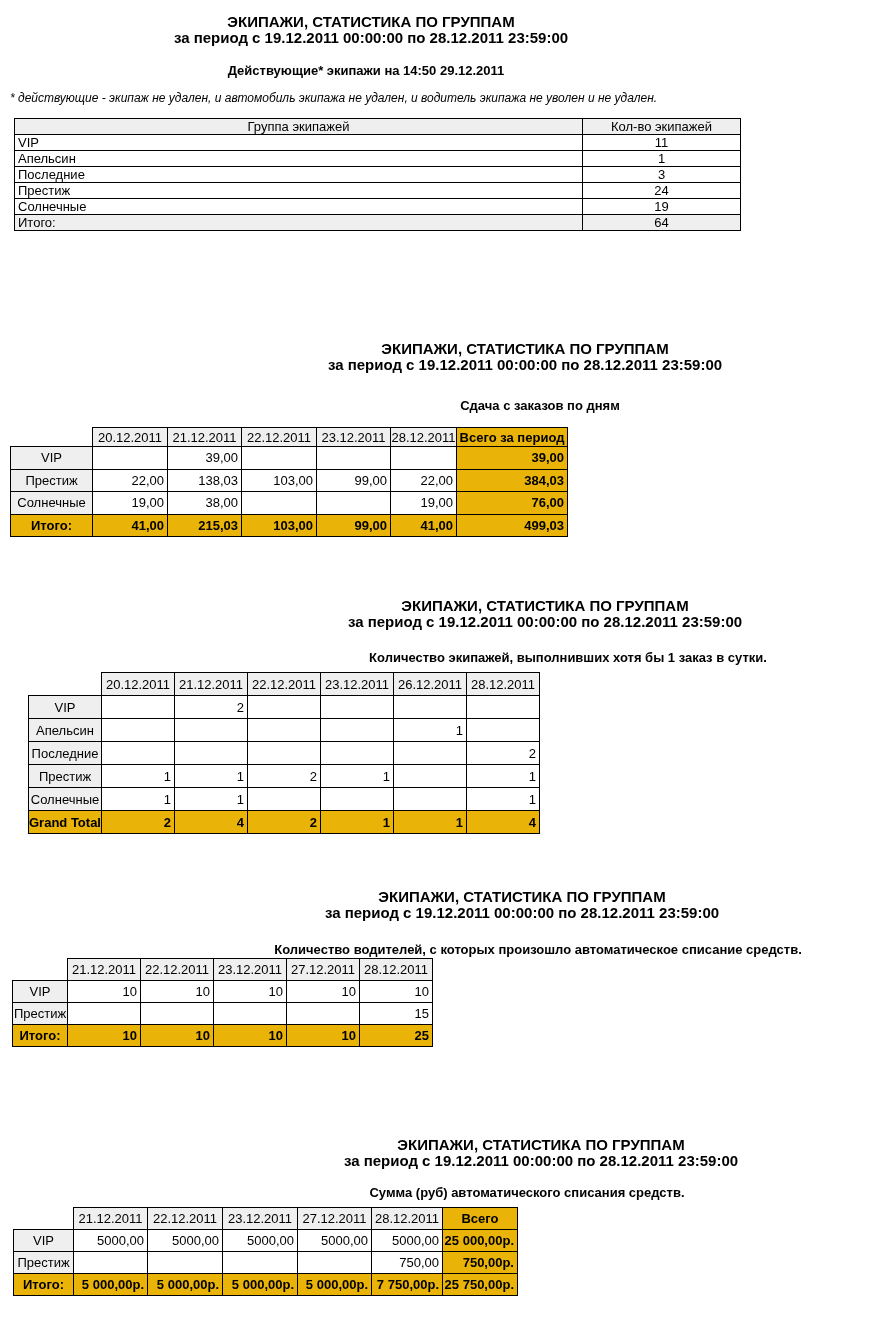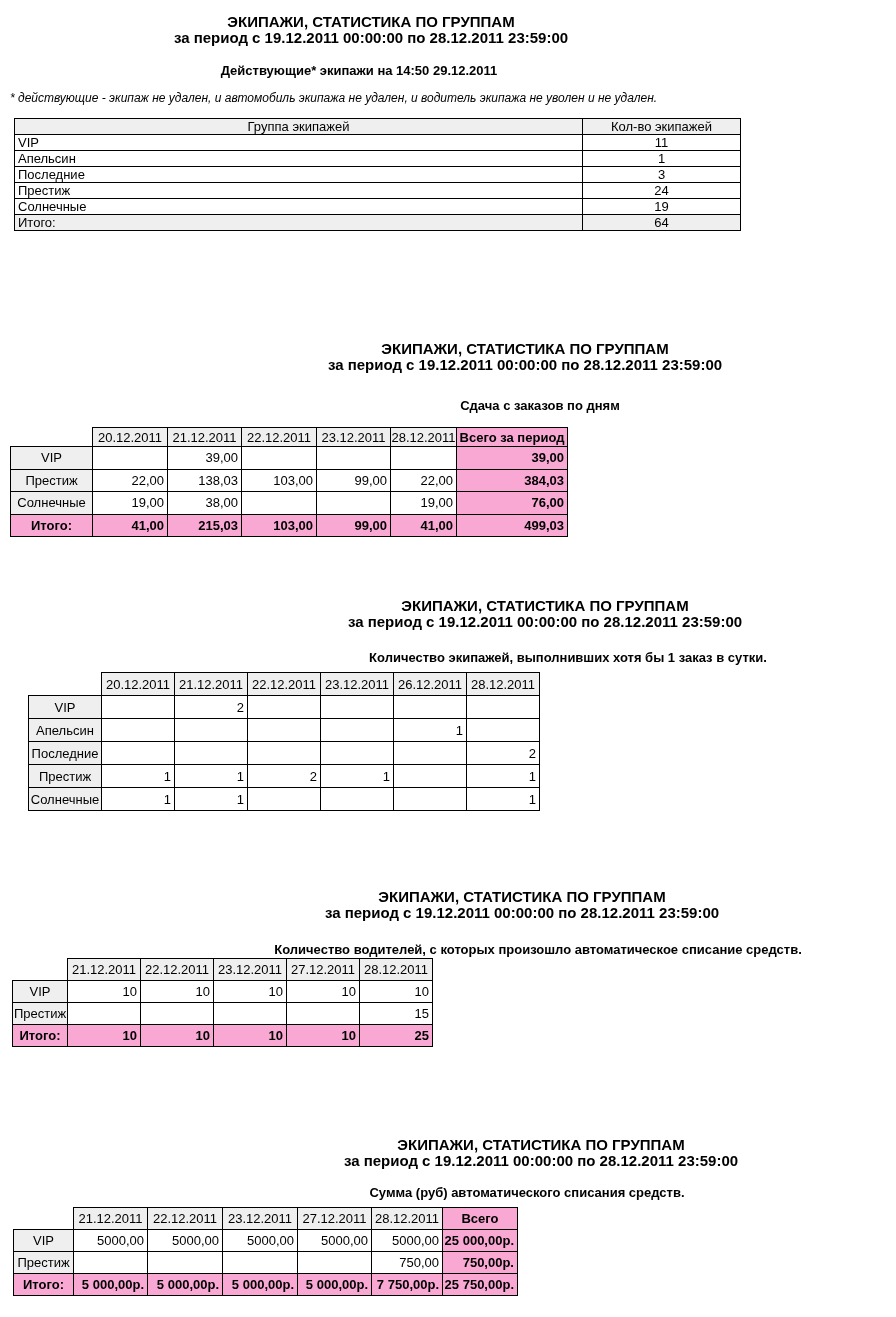--- a/index.html
+++ b/index.html
@@ -20,31 +20,31 @@
   .footnote {
     font-style:italic; font-size:12px; line-height:13px; white-space:nowrap;
   }
   table { border-collapse:collapse; table-layout:fixed; font-size:13px; }
   td {
     border:1px solid #000; overflow:hidden; white-space:nowrap;
     vertical-align:middle; padding:0;
   }
   .hdr  { background:#EFEFEF; text-align:center; }
   .lbl  { background:#EFEFEF; text-align:center; }
-  .tot  { background:#f9a8d4; font-weight:bold; text-align:center;margin-top:39px; }
+  .tot  { background:#eab308; font-weight:bold; text-align:center;margin-top:39px; }
   .num  { text-align:right; padding-right:3px; }
   .name { text-align:left;  padding-left:3px; }
   .corner { border:none; background:transparent; }
   #t1 td { height:15px; }
   #t2 tr.hrow td { height:19px; } #t2 tr.drow td { height:22.5px; }
   #t3 td { height:23px; }
   #t4 td { height:22px; }
   #t5 td { height:22px; }
   #s1-title { left:21px;  top:14px;   width:700px; }
-  #s1-sub   { left:9px;  top:64px;   width:700px; }
+  #s1-sub   { left:16px;  top:64px;   width:700px; }
   #footnote { left:10px;  top:92px; }
   #t1       { left:14px;  top:118px; }
   #s2-title { left:175px; top:341px;  width:700px; }
   #s2-sub   { left:190px; top:399px;  width:700px; }
   #t2       { left:10px;  top:427px; }
   #s3-title { left:195px; top:598px;  width:700px; }
   #s3-sub   { left:218px; top:651px;  width:700px; }
   #t3       { left:28px;  top:672px; }
   #s4-title { left:172px; top:889px;  width:700px; }
   #s4-sub   { left:188px; top:943px;  width:700px; }
@@ -229,20 +229,29 @@
   </tr>
   <tr>
     <td class="lbl">Солнечные</td>
     <td class="num">1</td>
     <td class="num">1</td>
     <td class="num"></td>
     <td class="num"></td>
     <td class="num"></td>
     <td class="num">1</td>
   </tr>
+  <tr>
+    <td class="tot">Grand Total</td>
+    <td class="num tot">2</td>
+    <td class="num tot">4</td>
+    <td class="num tot">2</td>
+    <td class="num tot">1</td>
+    <td class="num tot">1</td>
+    <td class="num tot">4</td>
+  </tr>
 </tbody>
   </table>
 
 <div class="abs title" id="s4-title">
   <div>ЭКИПАЖИ, СТАТИСТИКА ПО ГРУППАМ</div>
   <div>за период с 19.12.2011 00:00:00 по 28.12.2011 23:59:00</div>
 </div>
 <div class="abs subtitle" id="s4-sub">Количество водителей, с которых произошло автоматическое списание средств.</div>
 
 <table class="abs" id="t4">

